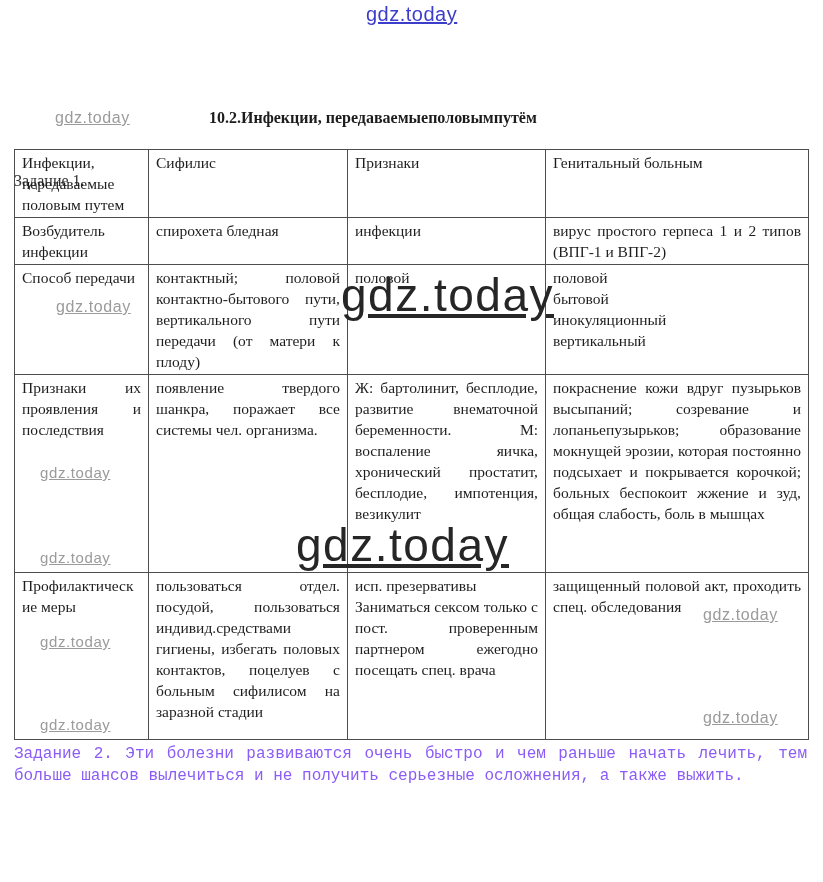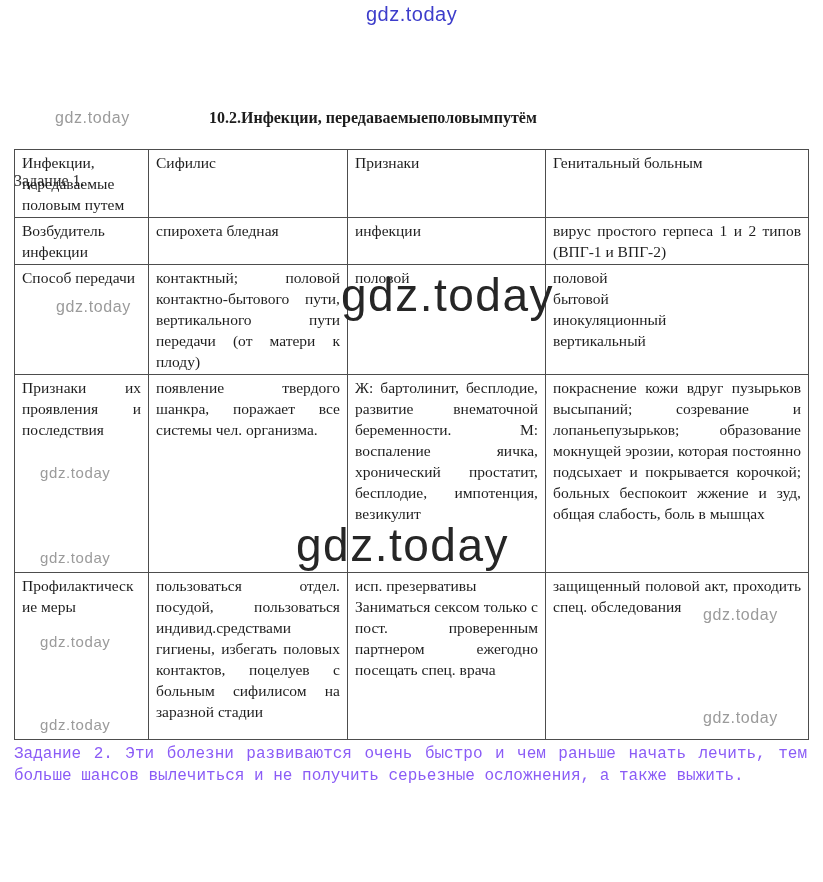--- a/index.html
+++ b/index.html
@@ -18,20 +18,21 @@
   .abs { position: absolute; }
 
   
   .wm {
     font-family: "Liberation Sans", sans-serif;
     color: #9b9b9b;
     font-weight: 300;
     letter-spacing: 0.6px;
     white-space: nowrap;
     pointer-events: none;
+    text-decoration: underline;
   }
   .wm-logo {
     left: 366px; top: 3px;
     font-size: 20px;
     color: #3d3dcb;
     font-weight: 500;
     letter-spacing: 0.5px;
   }
   .wm-small { font-size: 16px; }
   .wm-big {

